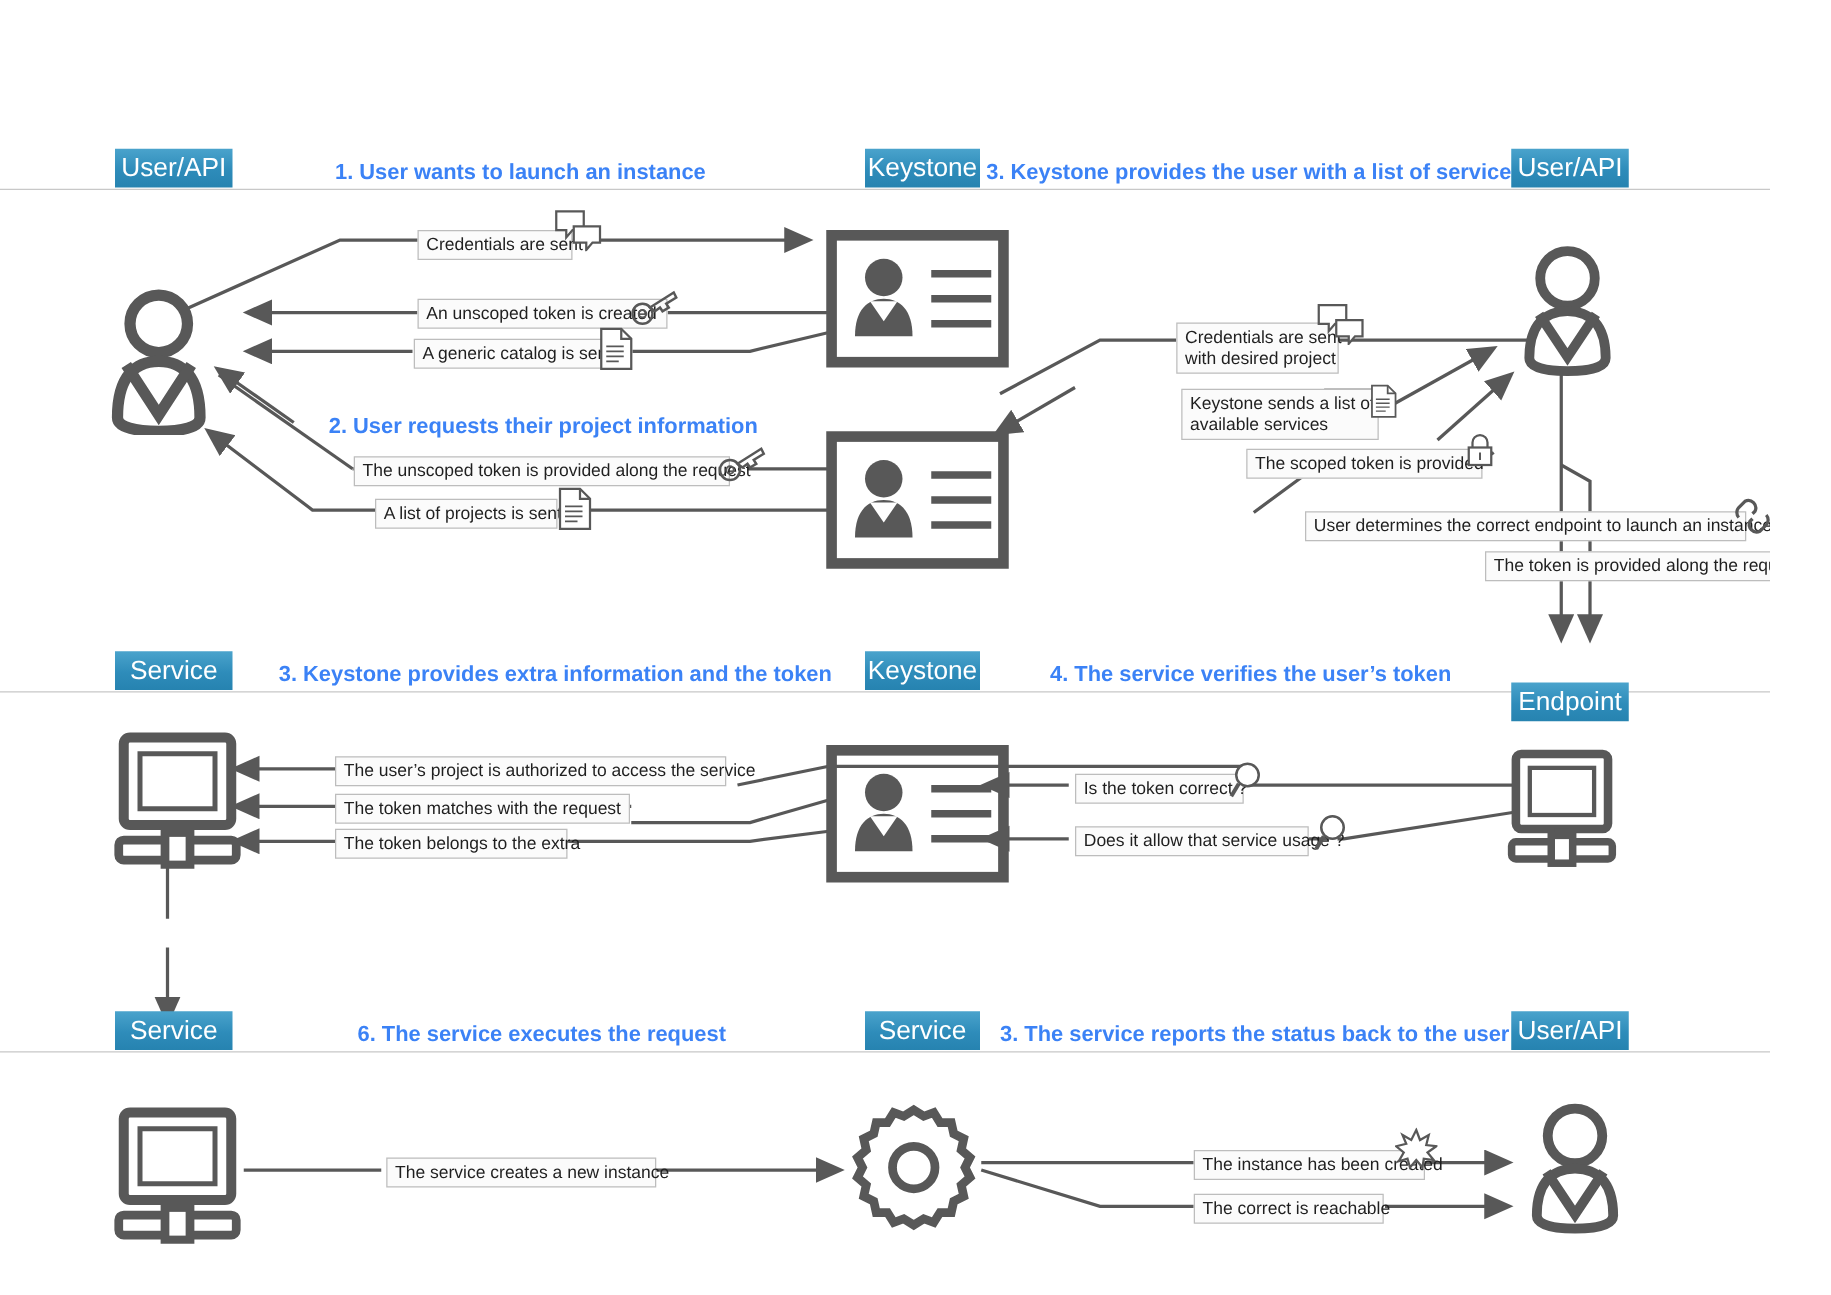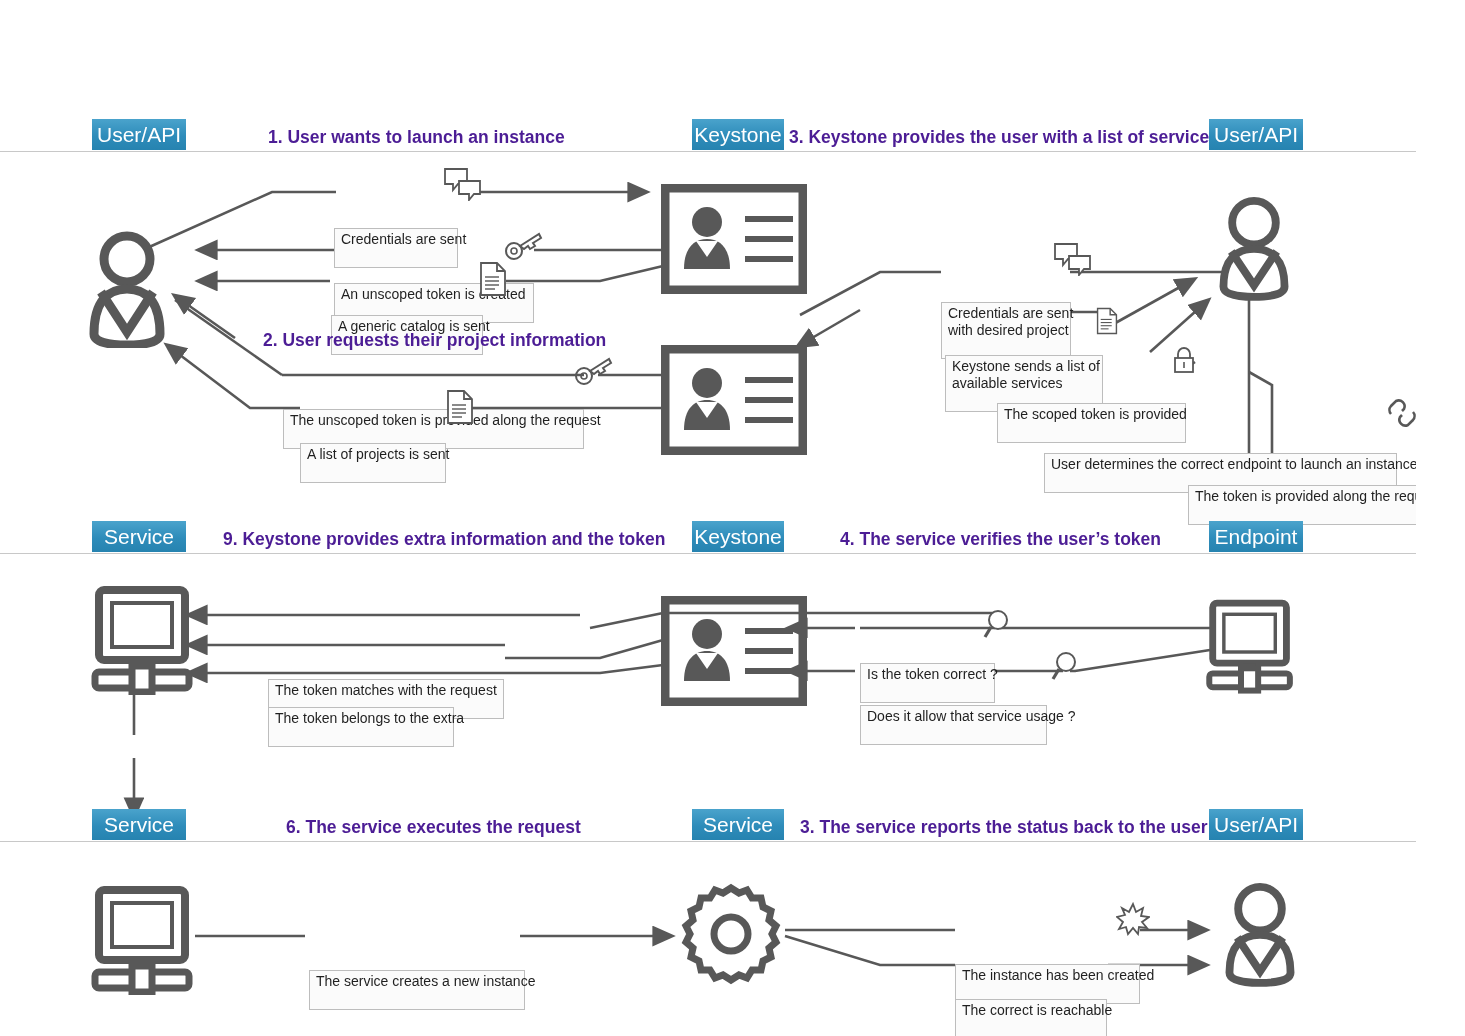--- a/index.html
+++ b/index.html
@@ -36,38 +36,37 @@
     line-height:31px;
     height:31px;
     text-align:center;
     background:linear-gradient(to bottom,#4aa3cc 0%,#2e8cba 55%,#2683b0 100%);
     white-space:nowrap;
     letter-spacing:0px;
   }
   
   .step-title{
     position:absolute;
-    color:#4c1d95;
+    color:#3b82f6;
     font-weight:bold;
     font-size:17.5px;
     line-height:22px;
     white-space:nowrap;
   }
   
   .msg{
     position:absolute;
     background:#fbfbfb;
     border:1px solid #bdbdbd;
     color:#1f1f1f;
     font-size:14px;
     line-height:17px;
-    padding:2px 6px 19px 6px;
+    padding:2px 6px 3px 6px;
     white-space:pre;
     box-sizing:border-box;
-    margin-top:44px;
   }
   .msg.two-line{ line-height:17px; }
   
   .fig{ position:absolute; }
   .fig svg{ display:block; }
 </style>
 </head>
 <body>
 
 <div id="stage">
@@ -286,24 +285,24 @@
   <div class="fig" style="left:1422px; top:428px;">
     <svg width="26" height="30" viewBox="0 0 26 30">
       <path d="M7,13 v-4 a6,6 0 0 1 12,0 v4" fill="none" stroke="#585858" stroke-width="1.8"></path>
       <rect x="4" y="13" width="18" height="14" fill="#ffffff" stroke="#585858" stroke-width="1.8"></rect>
       <path d="M13,17 v6" stroke="#585858" stroke-width="1.6"></path>
     </svg>
   </div>
 
   <div class="band-rule" style="top:553px;"></div>
   <div class="badge" style="left:92px; top:521px; width:94px;">Service</div>
-  <div class="step-title" style="left:223px; top:528px;">9. Keystone provides extra information and the token</div>
+  <div class="step-title" style="left:223px; top:528px;">3. Keystone provides extra information and the token</div>
   <div class="badge" style="left:692px; top:521px; width:92px;">Keystone</div>
   <div class="step-title" style="left:840px; top:528px;">4. The service verifies the user’s token</div>
-  <div class="badge" style="left:1209px; top:521px; width:94px;">Endpoint</div>
+  <div class="badge" style="left:1209px; top:546px; width:94px;">Endpoint</div>
 
   <div class="fig" style="left:90px; top:585px;">
     <svg width="112" height="110" viewBox="0 0 112 110">
       <rect x="9" y="5" width="86" height="70" rx="5" fill="none" stroke="#585858" stroke-width="8"></rect>
       <rect x="22" y="18" width="60" height="44" fill="none" stroke="#585858" stroke-width="4"></rect>
       <rect x="45" y="75" width="14" height="12" fill="#585858"></rect>
       <rect x="5" y="87" width="94" height="16" rx="4" fill="none" stroke="#585858" stroke-width="7"></rect>
       <rect x="42" y="81" width="20" height="26" fill="#ffffff" stroke="#585858" stroke-width="7"></rect>
     </svg>
   </div>
@@ -323,20 +322,21 @@
   <div class="fig" style="left:1205px; top:598px;">
     <svg width="96" height="96" viewBox="0 0 112 110">
       <rect x="9" y="5" width="86" height="70" rx="5" fill="none" stroke="#585858" stroke-width="8"></rect>
       <rect x="22" y="18" width="60" height="44" fill="none" stroke="#585858" stroke-width="4"></rect>
       <rect x="45" y="75" width="14" height="12" fill="#585858"></rect>
       <rect x="5" y="87" width="94" height="16" rx="4" fill="none" stroke="#585858" stroke-width="7"></rect>
       <rect x="42" y="81" width="20" height="26" fill="#ffffff" stroke="#585858" stroke-width="7"></rect>
     </svg>
   </div>
 
+  <div class="msg" style="left:268px; top:605px; width:313px;">The user’s project is authorized to access the service</div>
   <div class="msg" style="left:268px; top:635px; width:236px;">The token matches with the request</div>
   <div class="msg" style="left:268px; top:663px; width:186px;">The token belongs to the extra</div>
 
   <div class="msg" style="left:860px; top:619px; width:135px;">Is the token correct ?</div>
   <div class="fig" style="left:982px; top:609px;">
     <svg width="30" height="32" viewBox="0 0 30 32">
       <circle cx="16" cy="11" r="9" fill="#ffffff" stroke="#585858" stroke-width="2"></circle>
       <path d="M9,18 L3,28" stroke="#585858" stroke-width="3.2"></path>
     </svg>
   </div>

